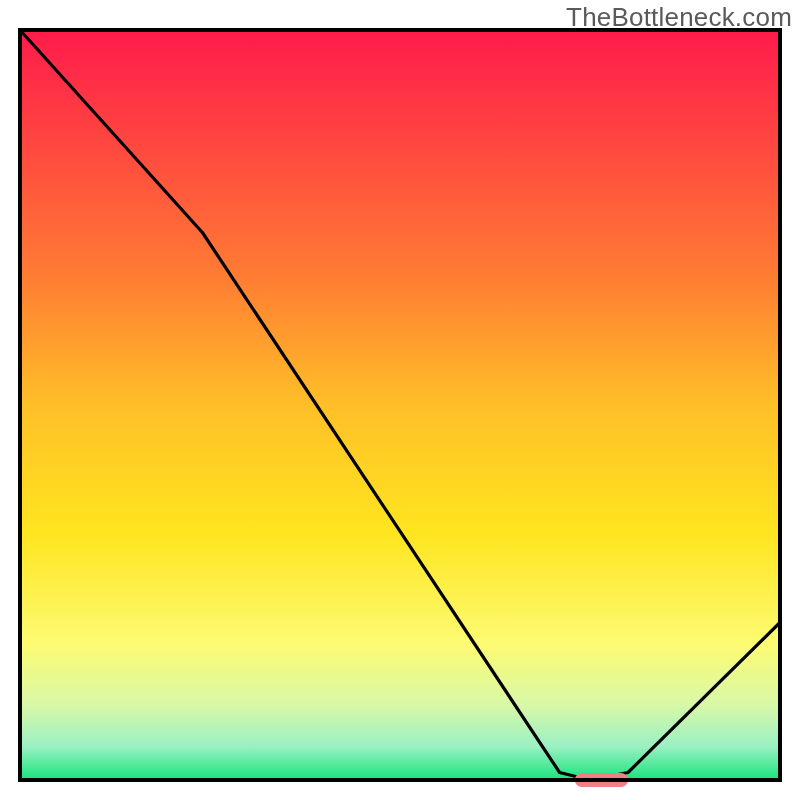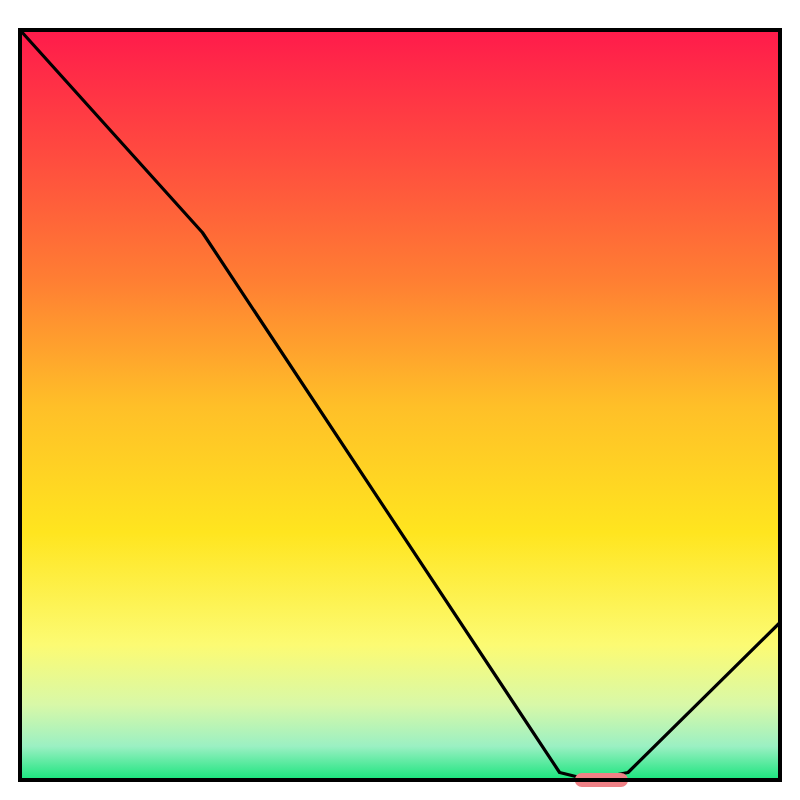--- a/index.html
+++ b/index.html
@@ -28,20 +28,21 @@
     letter-spacing: 0.2px;
   }
   svg {
     display: block;
   }
 </style>
 </head>
 <body>
 
 <div class="frame">
+  <div class="watermark">TheBottleneck.com</div>
 
   <svg id="chart-svg" width="800" height="800" viewBox="0 0 800 800">
     <defs>
       <linearGradient id="bg-grad" x1="0" y1="0" x2="0" y2="1">
           <stop offset="0%" stop-color="#ff1b4b"></stop>
           <stop offset="17%" stop-color="#ff4c3f"></stop>
           <stop offset="33%" stop-color="#ff7d33"></stop>
           <stop offset="50%" stop-color="#ffbf28"></stop>
           <stop offset="67%" stop-color="#ffe51f"></stop>
           <stop offset="82%" stop-color="#fcfb73"></stop>

